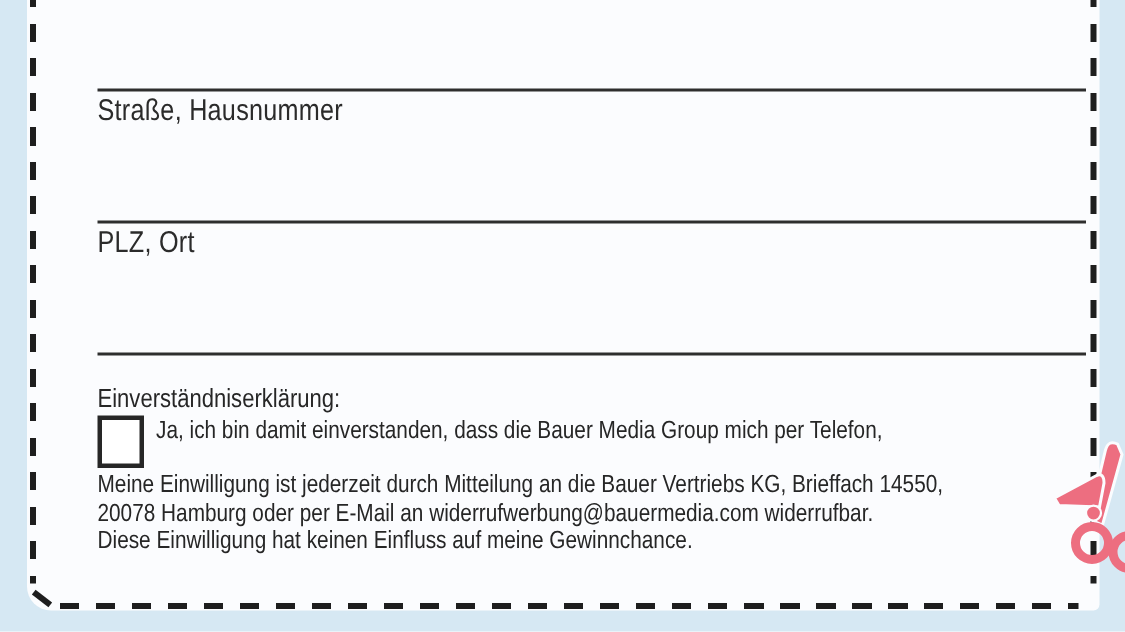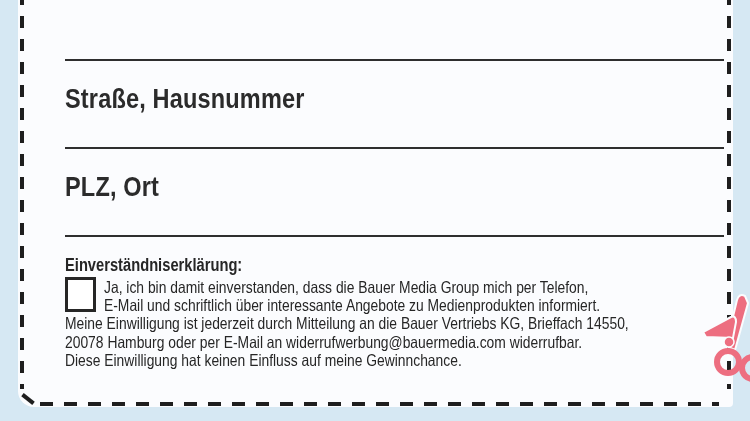--- a/index.html
+++ b/index.html
@@ -64,34 +64,33 @@
     position: absolute;
     left: 25px;
     width: 659px;
     height: 2px;
     background: #2e2e2e;
     cursor: text;
   }
   .field-label {
     position: absolute;
     left: 25px;
-    font-size: 28px;
-    font-weight: 700;
+    font-size: 20px;
+    font-weight: 400;
     letter-spacing: 0.2px;
     color: #2b2b2b;
-    margin-top: 20px;
   }
   .field-label.second { left: 319px; }
 
   .consent-heading {
     position: absolute;
     left: 25px;
     top: 255px;
     font-size: 17.5px;
-    font-weight: bold;
+    font-weight: normal;
   }
   .checkbox {
     position: absolute;
     left: 25px;
     top: 277px;
     width: 25px;
     height: 29px;
     border: 3px solid #262626;
     background: #ffffff;
     cursor: pointer;
@@ -148,21 +147,20 @@
       <div class="write-line" style="top:235px"></div>
 
       <div class="consent-heading">
         <span class="cond">Einverständniserklärung:</span>
       </div>
 
       <div class="checkbox"></div>
 
       <div class="optin-lines">
         <div><span class="cond">Ja, ich bin damit einverstanden, dass die Bauer Media Group mich per Telefon,</span></div>
-        <div><span class="cond">E-Mail und schriftlich über interessante Angebote zu Medienprodukten informiert.</span></div>
       </div>
 
       <div class="revocation-lines">
         <div><span class="cond">Meine Einwilligung ist jederzeit durch Mitteilung an die Bauer Vertriebs KG, Brieffach 14550,</span></div>
         <div><span class="cond">20078 Hamburg oder per E-Mail an widerrufwerbung@bauermedia.com widerrufbar.</span></div>
         <div><span class="cond">Diese Einwilligung hat keinen Einfluss auf meine Gewinnchance.</span></div>
       </div>
     </div>
   </div>
 

